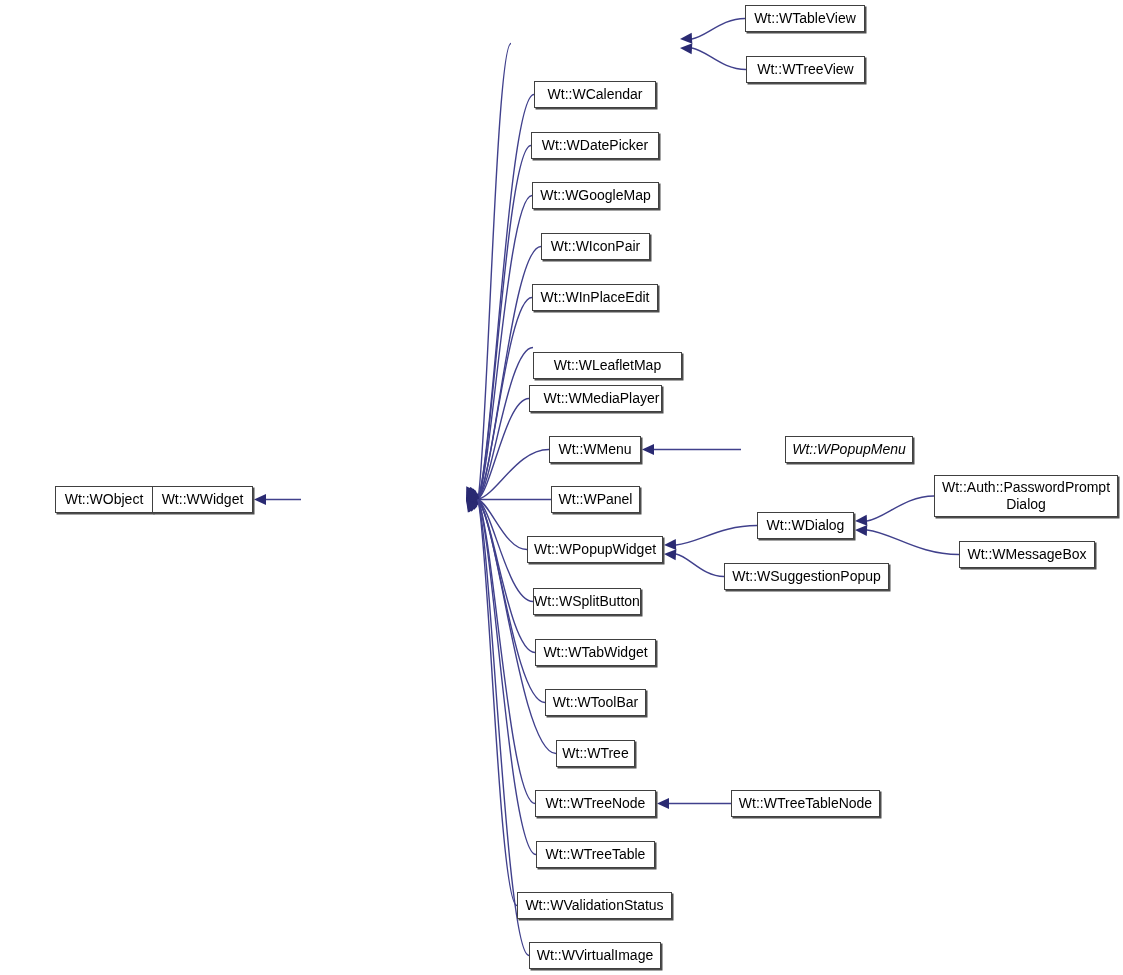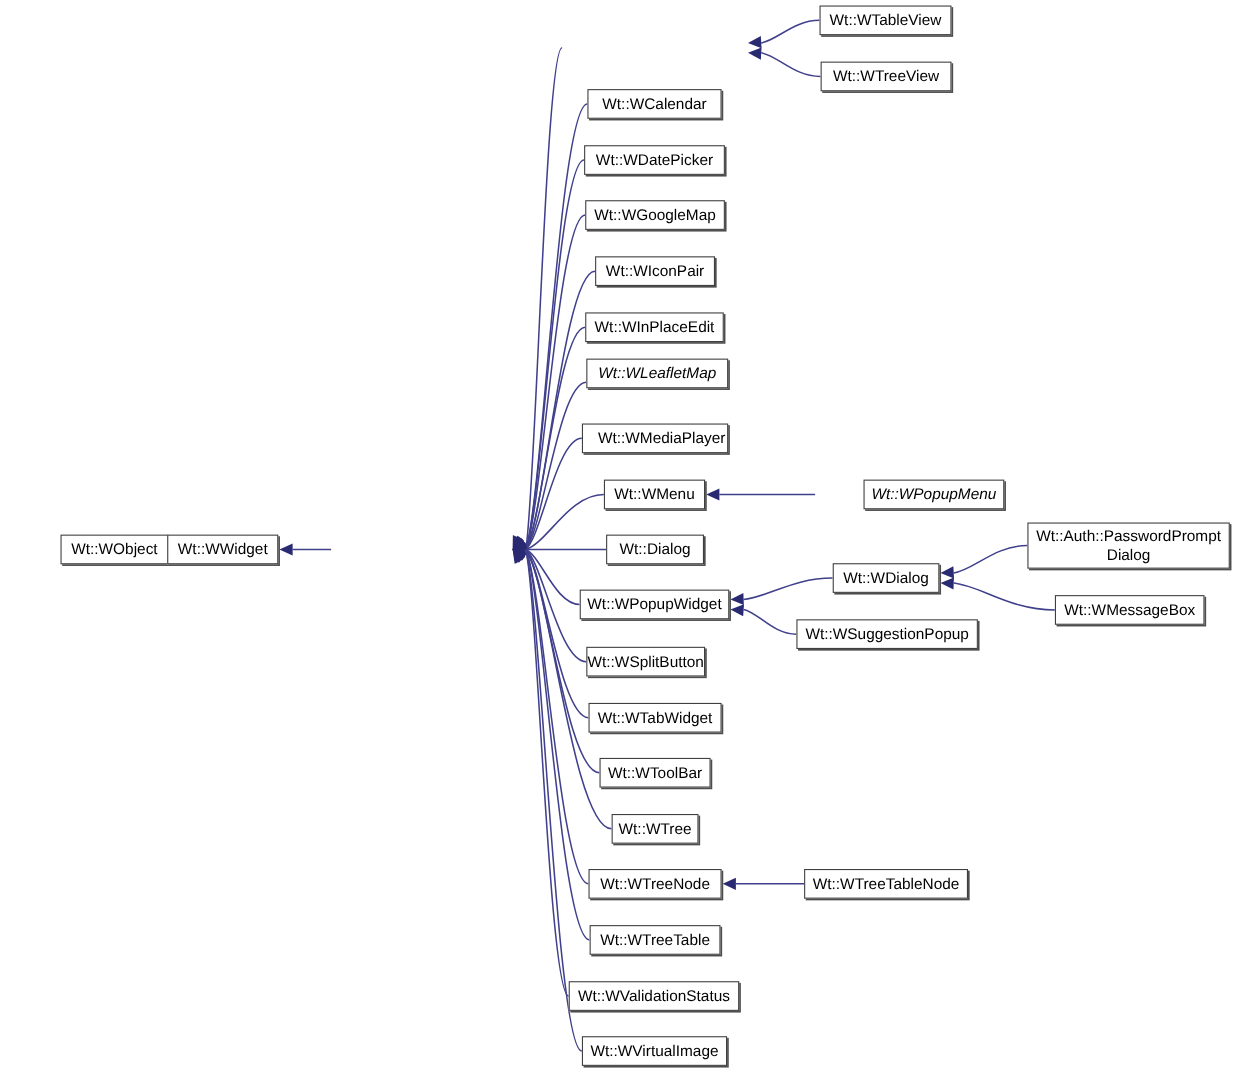--- a/index.html
+++ b/index.html
@@ -111,25 +111,25 @@
     </svg>
 <div class="node" style="left: 7px; top: 486px; width: 98px; height: 27px; margin-left: 48px;">Wt::WObject</div>
     <div class="node" style="left: 152px; top: 486px; width: 101px; height: 27px;">Wt::WWidget</div>
     <div class="node" style="left: 745px; top: 5px; width: 120px; height: 27px;">Wt::WTableView</div>
     <div class="node" style="left: 746px; top: 56px; width: 119px; height: 27px;">Wt::WTreeView</div>
     <div class="node" style="left: 534px; top: 81px; width: 122px; height: 27px;">Wt::WCalendar</div>
     <div class="node" style="left: 531px; top: 132px; width: 128px; height: 27px;">Wt::WDatePicker</div>
     <div class="node" style="left: 532px; top: 182px; width: 127px; height: 27px;">Wt::WGoogleMap</div>
     <div class="node" style="left: 541px; top: 233px; width: 109px; height: 27px;">Wt::WIconPair</div>
     <div class="node" style="left: 532px; top: 284px; width: 126px; height: 27px;">Wt::WInPlaceEdit</div>
-    <div class="node" style="left: 533px; top: 326px; width: 129px; height: 27px; font-style: italic;">Wt::WLeafletMap</div>
+    <div class="node" style="left: 533px; top: 352px; width: 149px; height: 27px;">Wt::WLeafletMap</div>
     <div class="node" style="left: 529px; top: 385px; width: 133px; height: 27px; padding-left: 16px;">Wt::WMediaPlayer</div>
     <div class="node" style="left: 549px; top: 436px; width: 92px; height: 27px;">Wt::WMenu</div>
     <div class="node" style="left: 785px; top: 436px; width: 128px; height: 27px; font-style: italic;">Wt::WPopupMenu</div>
-    <div class="node" style="left: 551px; top: 486px; width: 89px; height: 27px;">Wt::Dialog</div>
+    <div class="node" style="left: 551px; top: 486px; width: 89px; height: 27px;">Wt::WPanel</div>
     <div class="node" style="left: 757px; top: 512px; width: 97px; height: 27px;">Wt::WDialog</div>
     <div class="node" style="left: 934px; top: 475px; width: 184px; height: 42px;">Wt::Auth::PasswordPrompt
 Dialog</div>
     <div class="node" style="left: 959px; top: 541px; width: 136px; height: 27px;">Wt::WMessageBox</div>
     <div class="node" style="left: 527px; top: 536px; width: 136px; height: 27px;">Wt::WPopupWidget</div>
     <div class="node" style="left: 724px; top: 563px; width: 165px; height: 27px;">Wt::WSuggestionPopup</div>
     <div class="node" style="left: 533px; top: 588px; width: 108px; height: 27px;">Wt::WSplitButton</div>
     <div class="node" style="left: 535px; top: 639px; width: 121px; height: 27px;">Wt::WTabWidget</div>
     <div class="node" style="left: 545px; top: 689px; width: 101px; height: 27px;">Wt::WToolBar</div>
     <div class="node" style="left: 556px; top: 740px; width: 79px; height: 27px;">Wt::WTree</div>

